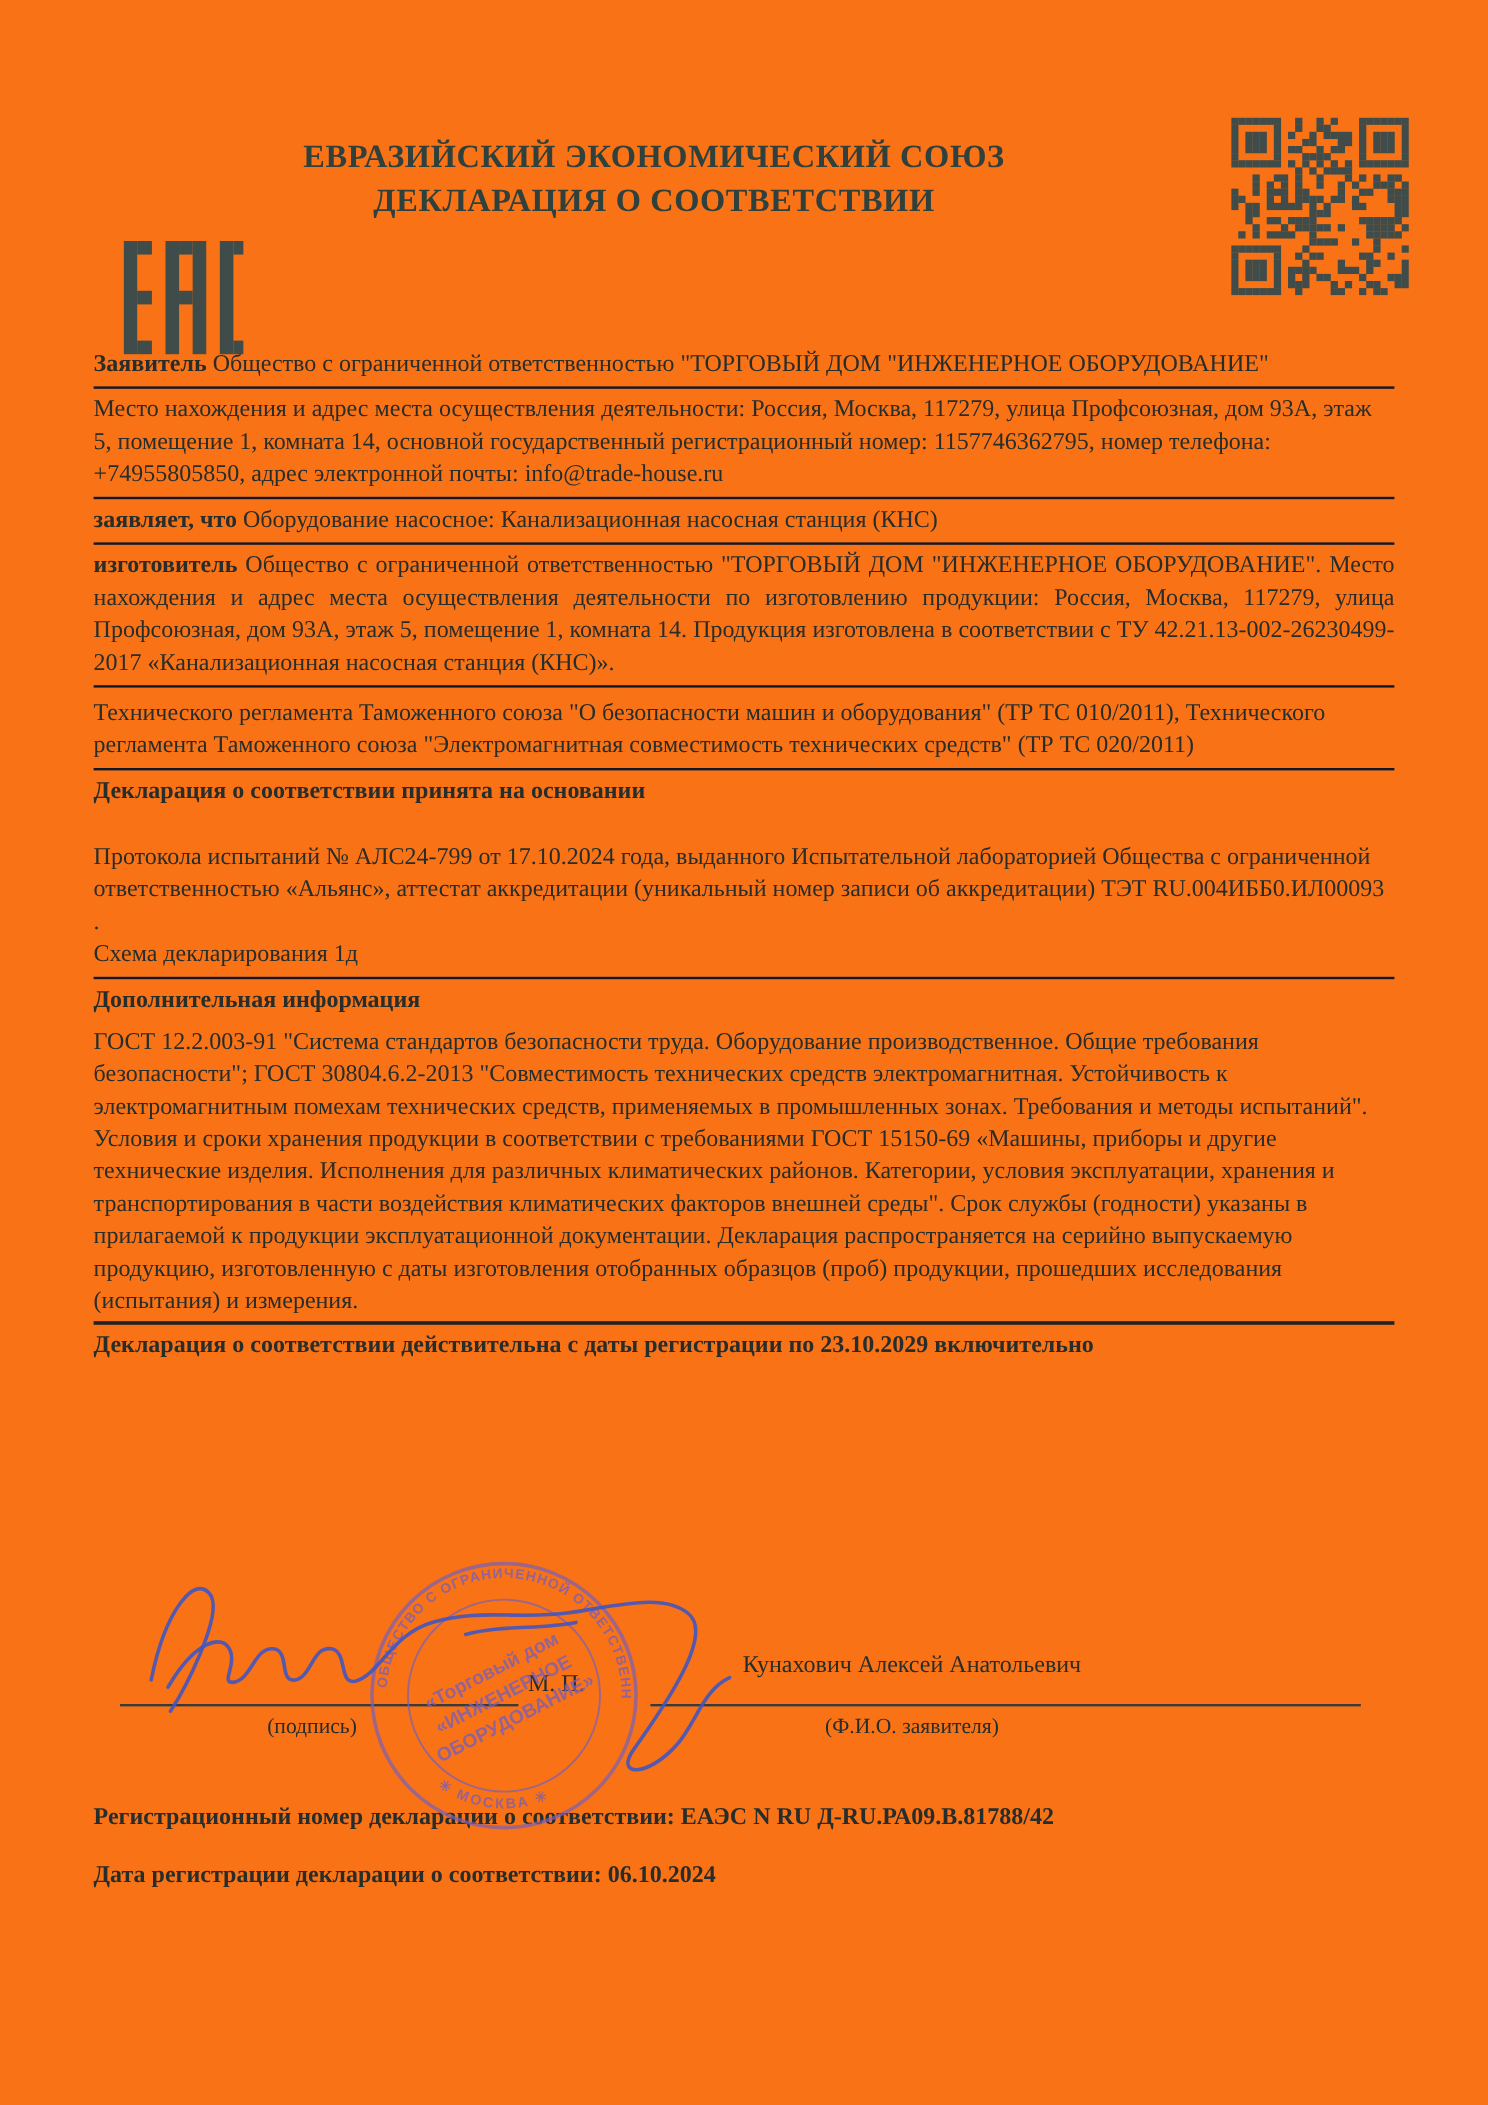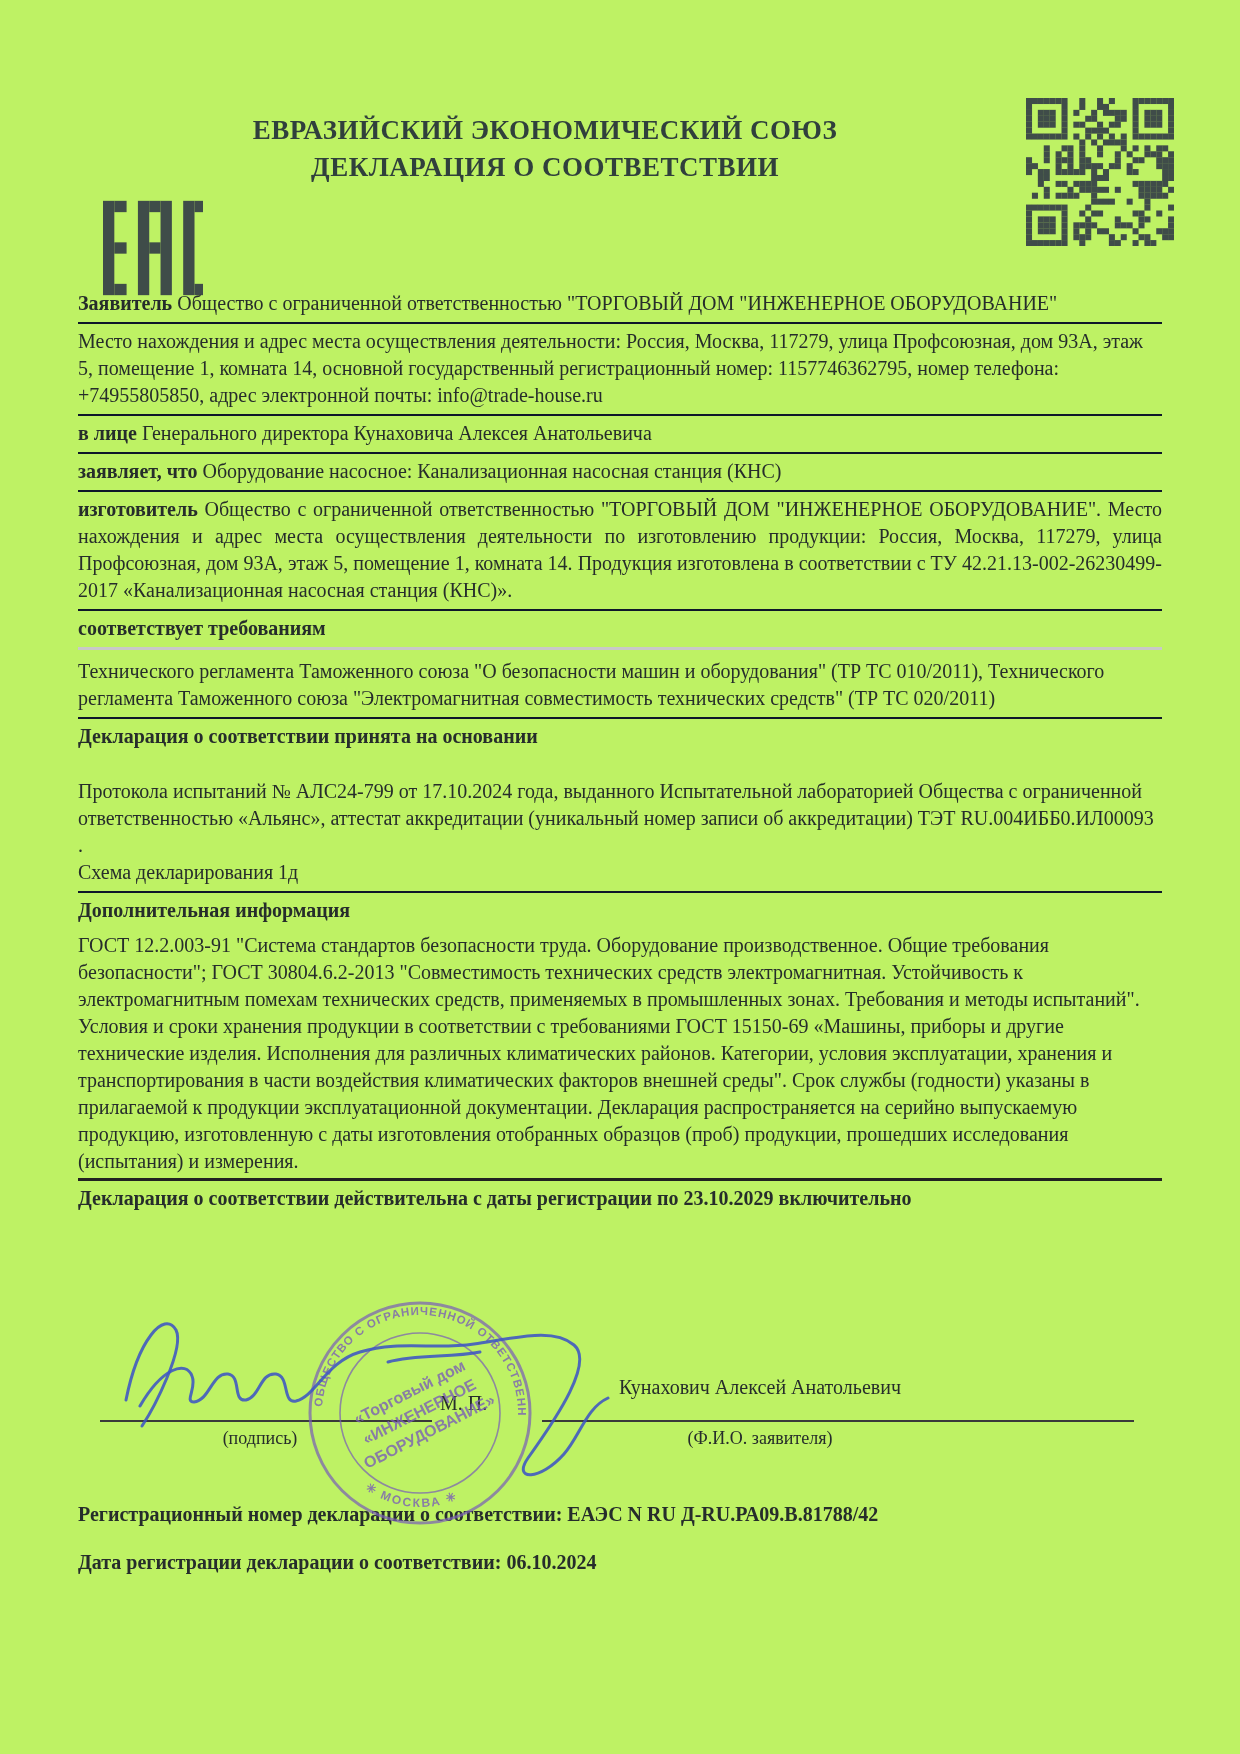--- a/index.html
+++ b/index.html
@@ -1,20 +1,20 @@
 <!DOCTYPE html>
 <html><head>
 <meta charset="utf-8">
 <style>
   html,body{margin:0;padding:0;background:#e8e8e8;}
   .page{
     position:relative;
     width:1240px;height:1754px;
     margin:0 auto;
-    background:#bef264;
+    background:#f97316;
     font-family:"Liberation Serif","DejaVu Serif",serif;
     color:#262d2b;
     overflow:hidden;
   }
   .content{position:relative;padding:0 78px;}
   .doc-title{
     margin-top:112px;
     padding-right:150px;
     text-align:center;
     font-weight:bold;
@@ -374,35 +374,29 @@
     </div>
 
     <div class="block b-rule mt-applicant">
       <p><span class="lbl">Заявитель</span> <span>Общество с ограниченной ответственностью "ТОРГОВЫЙ ДОМ "ИНЖЕНЕРНОЕ ОБОРУДОВАНИЕ"</span></p>
     </div>
 
     <div class="block b-rule gap-xs">
       <p>Место нахождения и адрес места осуществления деятельности: Россия, Москва, 117279, улица Профсоюзная, дом 93А, этаж 5, помещение 1, комната 14, основной государственный регистрационный номер: 1157746362795, номер телефона: +74955805850, адрес электронной почты: info@trade-house.ru</p>
     </div>
 
-    <div class="block b-rule gap-xs">
-      <p><span class="lbl">в лице</span> <span>Генерального директора Кунаховича Алексея Анатольевича</span></p>
-    </div>
 
     <div class="block b-rule gap-xs">
       <p><span class="lbl">заявляет, что</span> <span>Оборудование насосное: Канализационная насосная станция (КНС)</span></p>
     </div>
 
     <div class="block b-rule gap-xs">
       <p class="just"><span class="lbl">изготовитель</span> <span>Общество с ограниченной ответственностью "ТОРГОВЫЙ ДОМ "ИНЖЕНЕРНОЕ ОБОРУДОВАНИЕ". Место нахождения и адрес места осуществления деятельности по изготовлению продукции: Россия, Москва, 117279, улица Профсоюзная, дом 93А, этаж 5, помещение 1, комната 14. Продукция изготовлена в соответствии с ТУ 42.21.13-002-26230499-2017 «Канализационная насосная станция (КНС)».</span></p>
     </div>
 
-    <div class="block b-rule-faint gap-xs">
-      <p class="heading">соответствует требованиям</p>
-    </div>
 
     <div class="block b-rule gap-sm">
       <p>Технического регламента Таможенного союза "О безопасности машин и оборудования" (ТР ТС 010/2011), Технического регламента Таможенного союза "Электромагнитная совместимость технических средств" (ТР ТС 020/2011)</p>
     </div>
 
     <div class="block gap-xs">
       <p class="heading">Декларация о соответствии принята на основании</p>
     </div>
 
     <div class="block b-rule gap-md">

